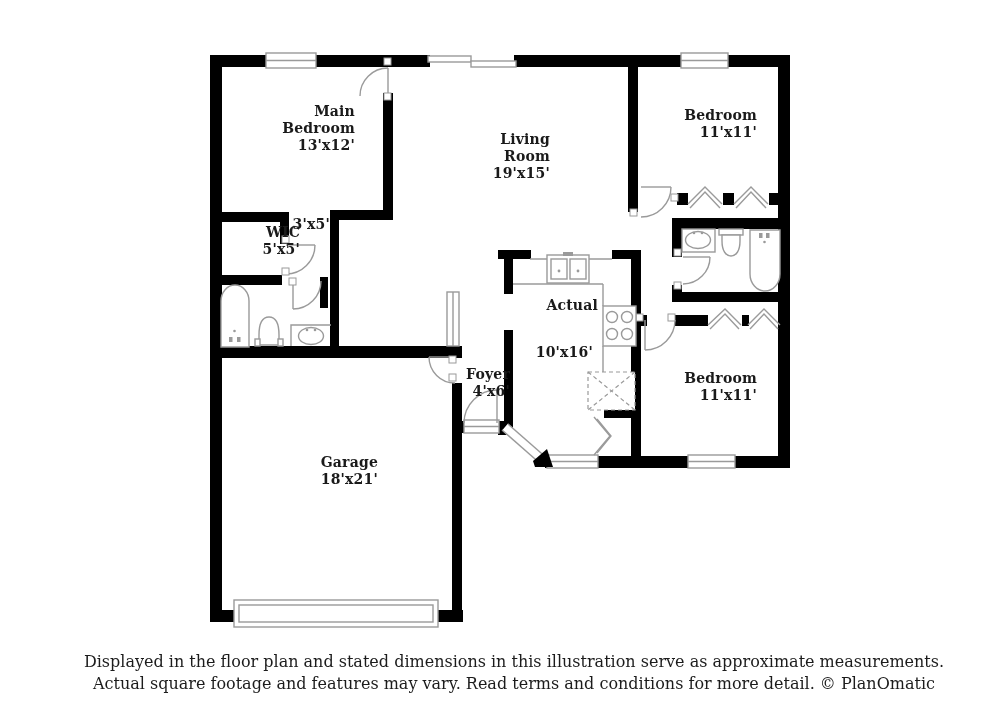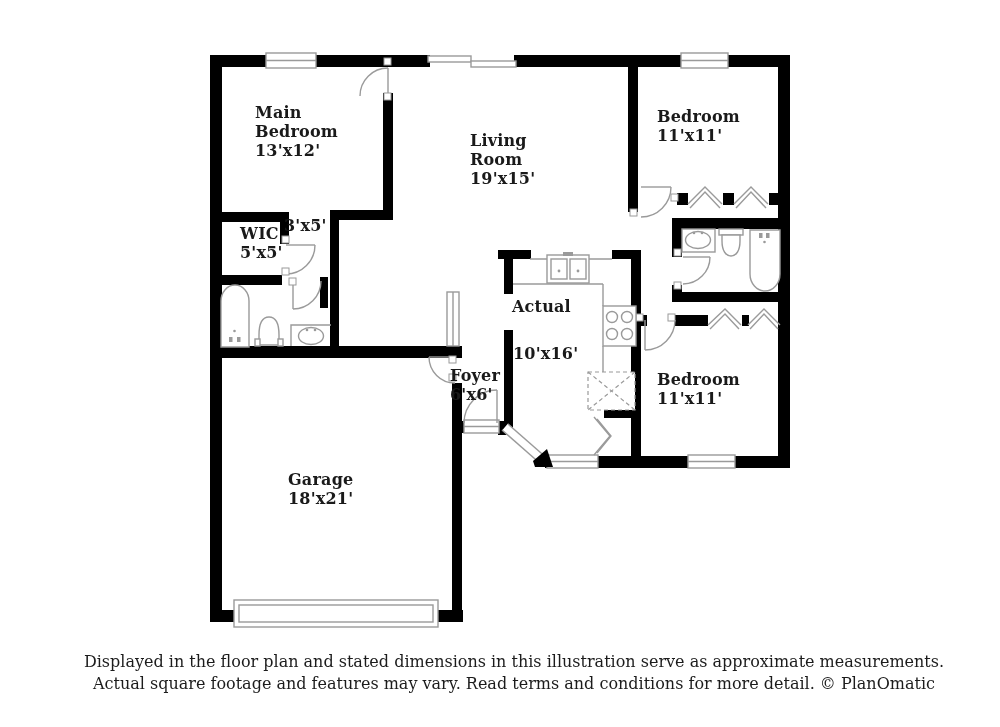--- a/index.html
+++ b/index.html
@@ -9,22 +9,22 @@
   }
   svg{position:absolute;left:0;top:0;}
   .wall{fill:var(--wall,#000);}
   .thin{stroke:var(--line,#9a9a9a);stroke-width:1.4;fill:none;}
   .thinfill{stroke:var(--line,#9a9a9a);stroke-width:1.4;fill:#ffffff;}
   .fix{stroke:var(--line,#8e8e8e);stroke-width:1.4;fill:#ffffff;}
   .dot{fill:var(--line,#8e8e8e);stroke:none;}
   .dash{stroke:var(--line,#9a9a9a);stroke-width:1.2;fill:#ffffff;stroke-dasharray:4 3;}
   .jamb{fill:#ffffff;stroke:var(--line,#9a9a9a);stroke-width:1;}
   .label{
-    position:absolute;text-align:left;font-weight:bold;
-    font-size:16px;line-height:1.2;color:var(--ink,#1a1a1a);letter-spacing:.2px;
+    position:absolute;text-align:right;font-weight:bold;
+    font-size:14px;line-height:1.2;color:var(--ink,#1a1a1a);letter-spacing:.2px;
   }
   .footer{
     position:absolute;left:0;top:651px;width:1000px;text-align:center;
     font-size:16px;line-height:22px;color:#1c1c1c;transform:translateX(14px);
   }
 </style>
 </head>
 <body>
 
 <div class="canvas">
@@ -269,26 +269,26 @@
   <div class="label" style="left:284px;top:216px;width:46px">
     <span>3'x5'</span>
   </div>
   <div class="label" style="left:512px;top:297px;width:86px">
     <span>Actual</span>
   </div>
   <div class="label" style="left:513px;top:344px;width:80px">
     <span>10'x16'</span>
   </div>
   <div class="label" style="left:450px;top:366px;width:60px">
-    <span>Foyer</span> <span>6'x6'</span>
+    <span>Foyer</span> <span>4'x6'</span>
   </div>
   <div class="label" style="left:657px;top:370px;width:100px">
     <span>Bedroom</span> <span>11'x11'</span>
   </div>
-  <div class="label" style="left:288px;top:470px;width:90px">
+  <div class="label" style="left:288px;top:454px;width:90px">
     <span>Garage</span> <span>18'x21'</span>
   </div>
 
   <div class="footer">
     <div>Displayed in the floor plan and stated dimensions in this illustration serve as approximate measurements.</div>
     <div>Actual square footage and features may vary. Read terms and conditions for more detail. © PlanOmatic</div>
   </div>
 
 </div>
 

